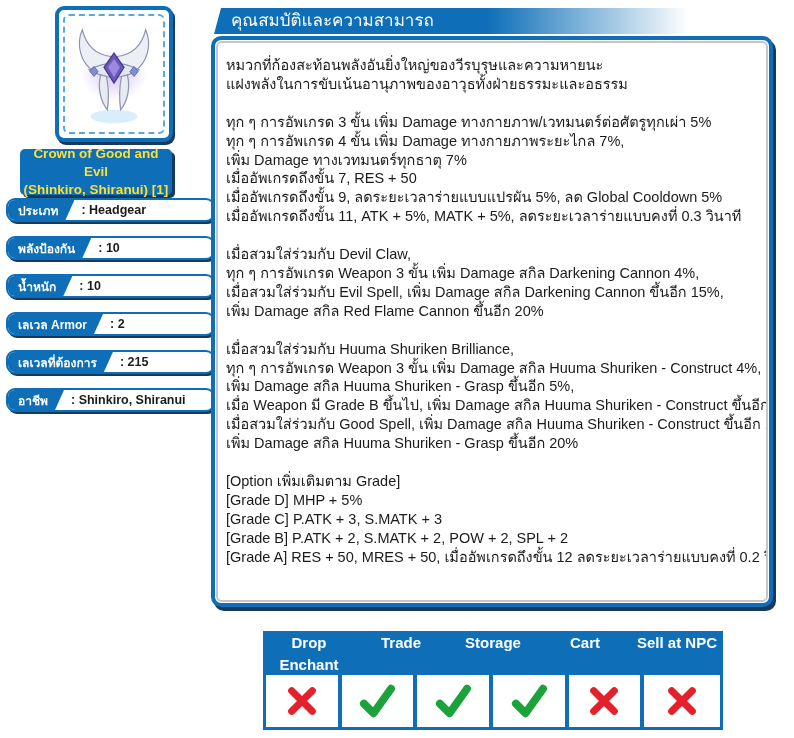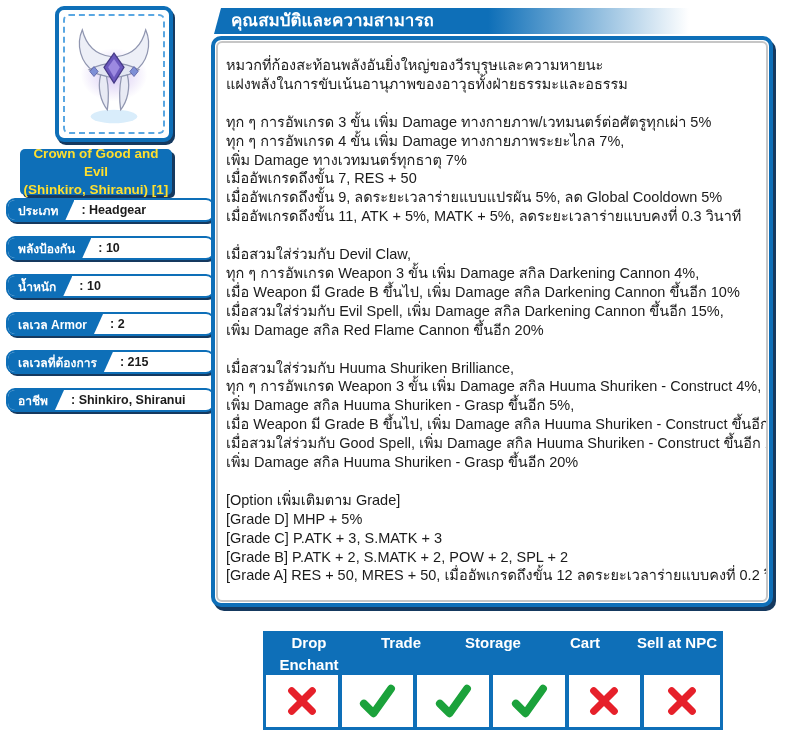--- a/index.html
+++ b/index.html
@@ -63,21 +63,21 @@
   .attr-value{
     font-weight:bold;font-size:12.5px;color:var(--text-dark);
     padding-left:7px;white-space:nowrap;
   }
 
   
   .details-header{
     position:absolute;left:211px;top:8px;width:478px;height:26px;
     background:linear-gradient(to right,var(--primary-blue) 0%,var(--primary-blue) 58%,rgba(255,255,255,0) 100%);
     clip-path:polygon(10px 0,100% 0,100% 100%,3px 100%);
-    color:#fff;font-weight:bold;font-size:17px;line-height:26px;
+    color:#fff;font-weight:normal;font-size:17px;line-height:26px;
     padding-left:20px;
   }
 
   
   .details-box{
     position:absolute;left:211px;top:36px;width:562px;height:571px;
     background:#fff;border:4px solid var(--primary-blue);border-radius:10px;
     box-shadow:3px 4px 0 var(--shadow-navy);
   }
   .details-tab{
@@ -185,21 +185,20 @@
         <div class="desc-line">&nbsp;</div>
         <div class="desc-line">ทุก ๆ การอัพเกรด 3 ขั้น เพิ่ม Damage ทางกายภาพ/เวทมนตร์ต่อศัตรูทุกเผ่า 5%</div>
         <div class="desc-line">ทุก ๆ การอัพเกรด 4 ขั้น เพิ่ม Damage ทางกายภาพระยะไกล 7%,</div>
         <div class="desc-line">เพิ่ม Damage ทางเวทมนตร์ทุกธาตุ 7%</div>
         <div class="desc-line">เมื่ออัพเกรดถึงขั้น 7, RES + 50</div>
         <div class="desc-line">เมื่ออัพเกรดถึงขั้น 9, ลดระยะเวลาร่ายแบบแปรผัน 5%, ลด Global Cooldown 5%</div>
         <div class="desc-line">เมื่ออัพเกรดถึงขั้น 11, ATK + 5%, MATK + 5%, ลดระยะเวลาร่ายแบบคงที่ 0.3 วินาที</div>
         <div class="desc-line">&nbsp;</div>
         <div class="desc-line">เมื่อสวมใส่ร่วมกับ Devil Claw,</div>
         <div class="desc-line">ทุก ๆ การอัพเกรด Weapon 3 ขั้น เพิ่ม Damage สกิล Darkening Cannon 4%,</div>
-        <div class="desc-line">เมื่อ Weapon มี Grade B ขึ้นไป, เพิ่ม Damage สกิล Darkening Cannon ขึ้นอีก 10%</div>
         <div class="desc-line">เมื่อสวมใส่ร่วมกับ Evil Spell, เพิ่ม Damage สกิล Darkening Cannon ขึ้นอีก 15%,</div>
         <div class="desc-line">เพิ่ม Damage สกิล Red Flame Cannon ขึ้นอีก 20%</div>
         <div class="desc-line">&nbsp;</div>
         <div class="desc-line">เมื่อสวมใส่ร่วมกับ Huuma Shuriken Brilliance,</div>
         <div class="desc-line">ทุก ๆ การอัพเกรด Weapon 3 ขั้น เพิ่ม Damage สกิล Huuma Shuriken - Construct 4%,</div>
         <div class="desc-line">เพิ่ม Damage สกิล Huuma Shuriken - Grasp ขึ้นอีก 5%,</div>
         <div class="desc-line">เมื่อ Weapon มี Grade B ขึ้นไป, เพิ่ม Damage สกิล Huuma Shuriken - Construct ขึ้นอีก 10%</div>
         <div class="desc-line">เมื่อสวมใส่ร่วมกับ Good Spell, เพิ่ม Damage สกิล Huuma Shuriken - Construct ขึ้นอีก 15%,</div>
         <div class="desc-line">เพิ่ม Damage สกิล Huuma Shuriken - Grasp ขึ้นอีก 20%</div>
         <div class="desc-line">&nbsp;</div>

